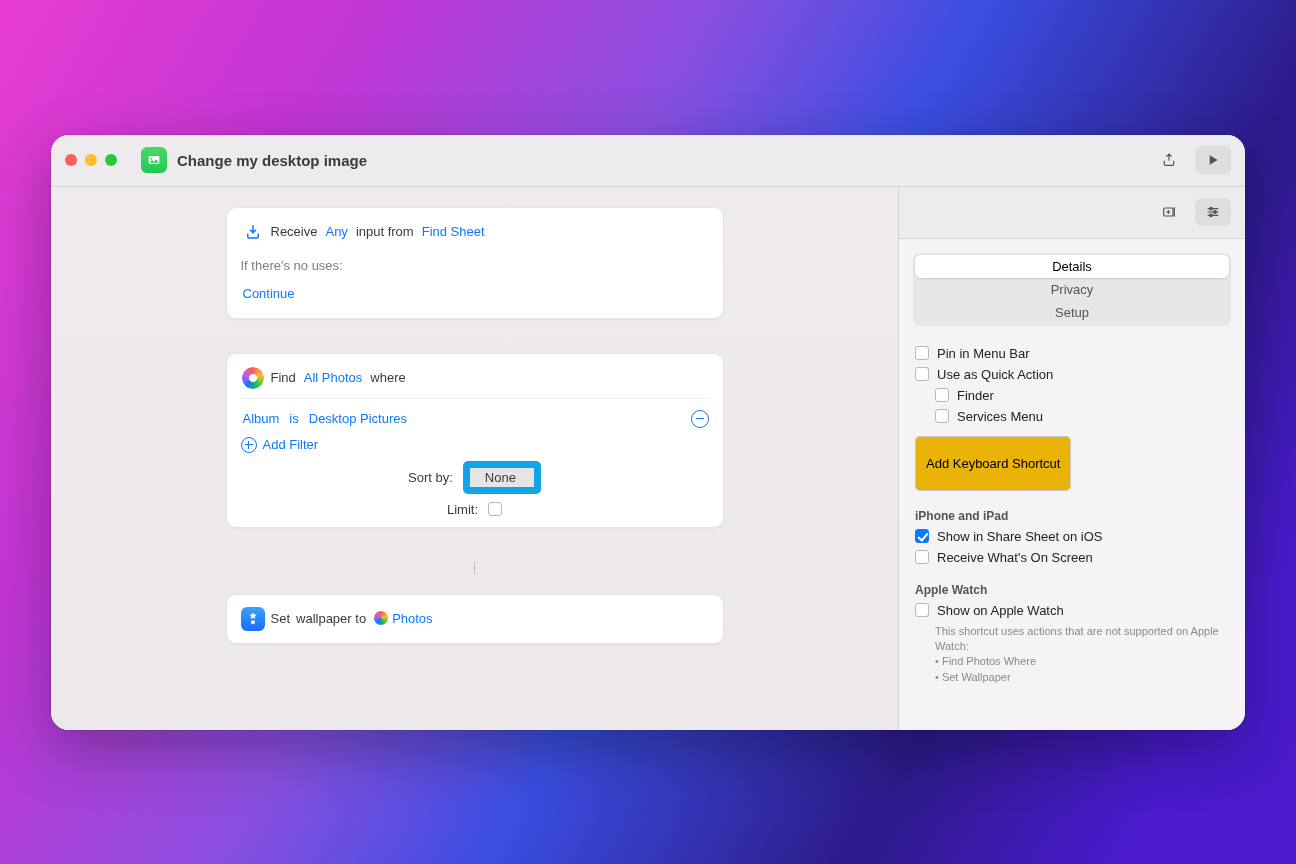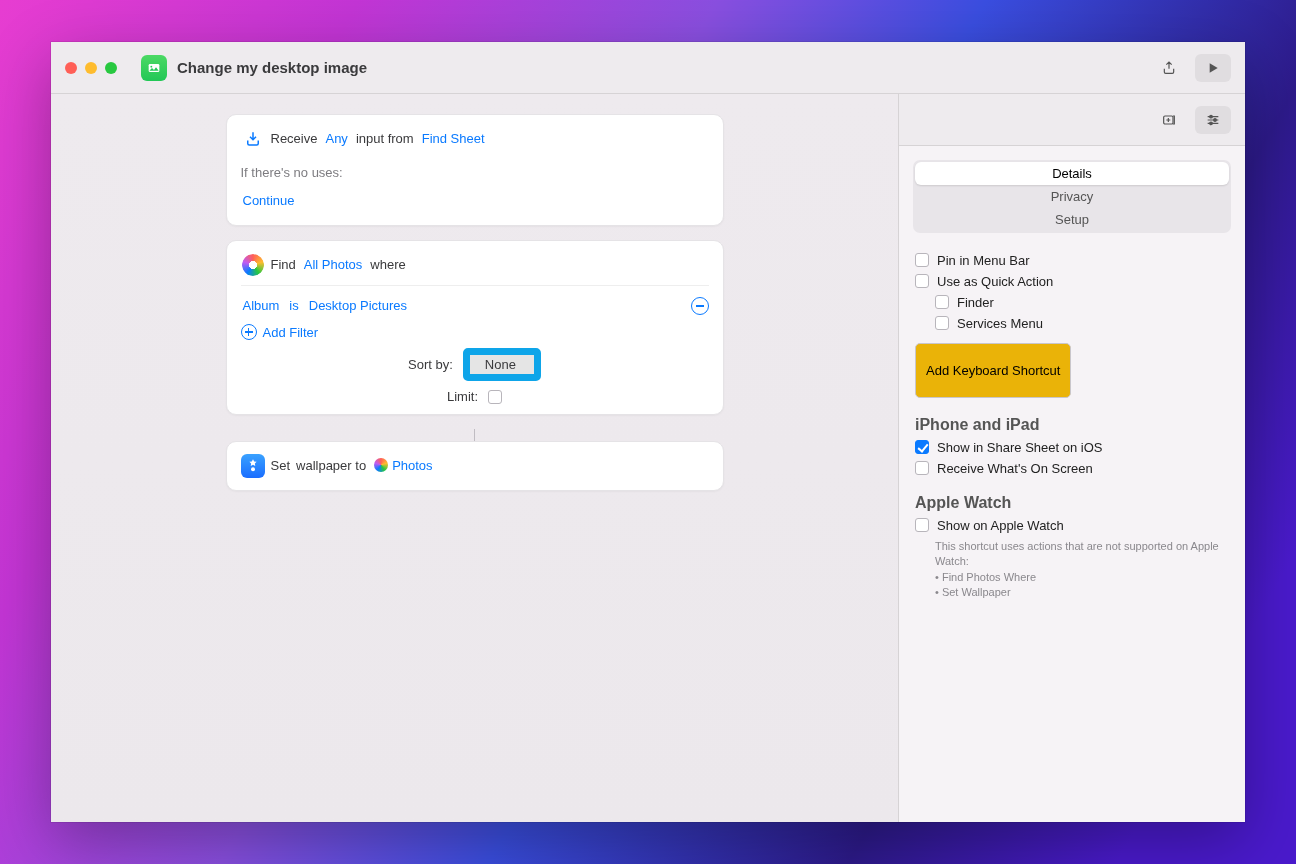--- a/index.html
+++ b/index.html
@@ -10,23 +10,23 @@
     width: 1296px;
     height: 864px;
     background: linear-gradient(120deg, #e73dd1 0%, #c335d5 20%, #8a4fe0 40%, #3a4ee0 55%, #2d1a8a 75%, #4a1acc 90%);
     display: flex;
     align-items: center;
     justify-content: center;
     overflow: hidden;
   }
   .window {
     width: 1194px;
-    height: 780px;
+    height: 595px;
     background: #f3f0f2;
-    border-radius: 0;
+    border-radius: 18px;
     box-shadow: 0 20px 60px rgba(0,0,0,.3), 0 0 0 .5px rgba(0,0,0,.15);
     display: flex;
     flex-direction: column;
     overflow: hidden;
   }
   .titlebar {
     height: 52px;
     flex: 0 0 52px;
     display: flex;
     align-items: center;
@@ -65,20 +65,21 @@
 
   .content { flex:1; display:flex; overflow:hidden;}
   .canvas {
     flex:1;
     background: linear-gradient(180deg,#eeeaee,#ece8ec);
     padding: 20px 0;
     display:flex;
     flex-direction:column;
     align-items:center;
     border-right:1px solid #d6d3d5;
+    gap:20px;
   }
   .card {
     width: 498px;
     background:#fff;
     border:1px solid #e5e3e6;
     border-radius:10px;
     box-shadow: 0 1px 2px rgba(0,0,0,.04);
     padding: 10px 14px;
     margin-bottom: 14px;
   }
@@ -175,21 +176,21 @@
   .tabs{
     display:flex;margin:14px;background:#e8e5e9;border-radius:7px;padding:2px;flex-direction:column;
   }
   .tab{
     flex:1;text-align:center;padding:4px 0;border-radius:6px;font-size:13px;color:#555;cursor:pointer;
   }
   .tab.active{background:#fff;color:#000;box-shadow:0 1px 2px rgba(0,0,0,.12);}
   .opts{padding:0 16px 10px;}
   .opt-row{display:flex;align-items:flex-start;gap:8px;margin:6px 0;color:#222;}
   .indent{margin-left:20px;}
-  .section-title{font-weight:600;font-size:16px;color:#555;margin:18px 0 4px;}
+  .section-title{font-weight:600;font-size:12px;color:#555;margin:18px 0 4px;}
   .btn{
     display:inline-block;border:1px solid #c9c6cb;background:#eab308;border-radius:5px;
     padding:19px 10px;font-size:13px;cursor:pointer;margin-top:6px;
   }
   .note{font-size:11px;color:#8a888d;line-height:1.4;margin-top:4px;margin-left:20px;}
 </style>
 </head>
 <body>
 
 <div class="window">

